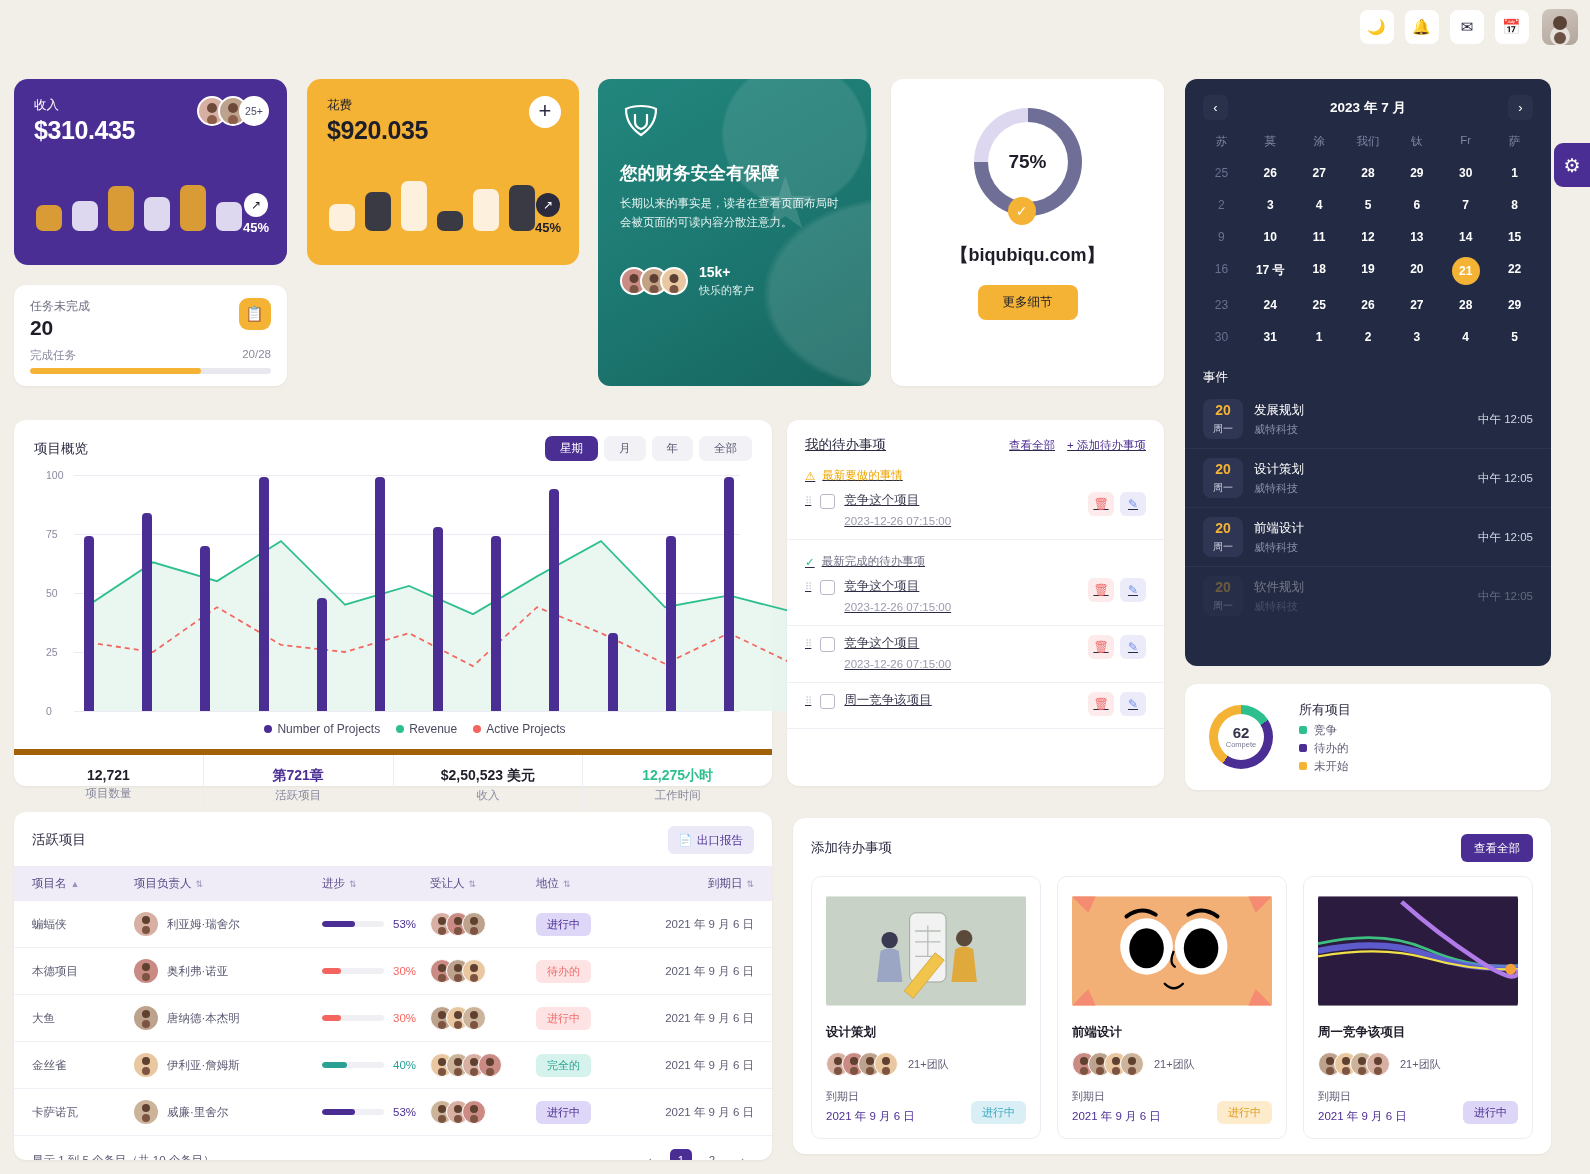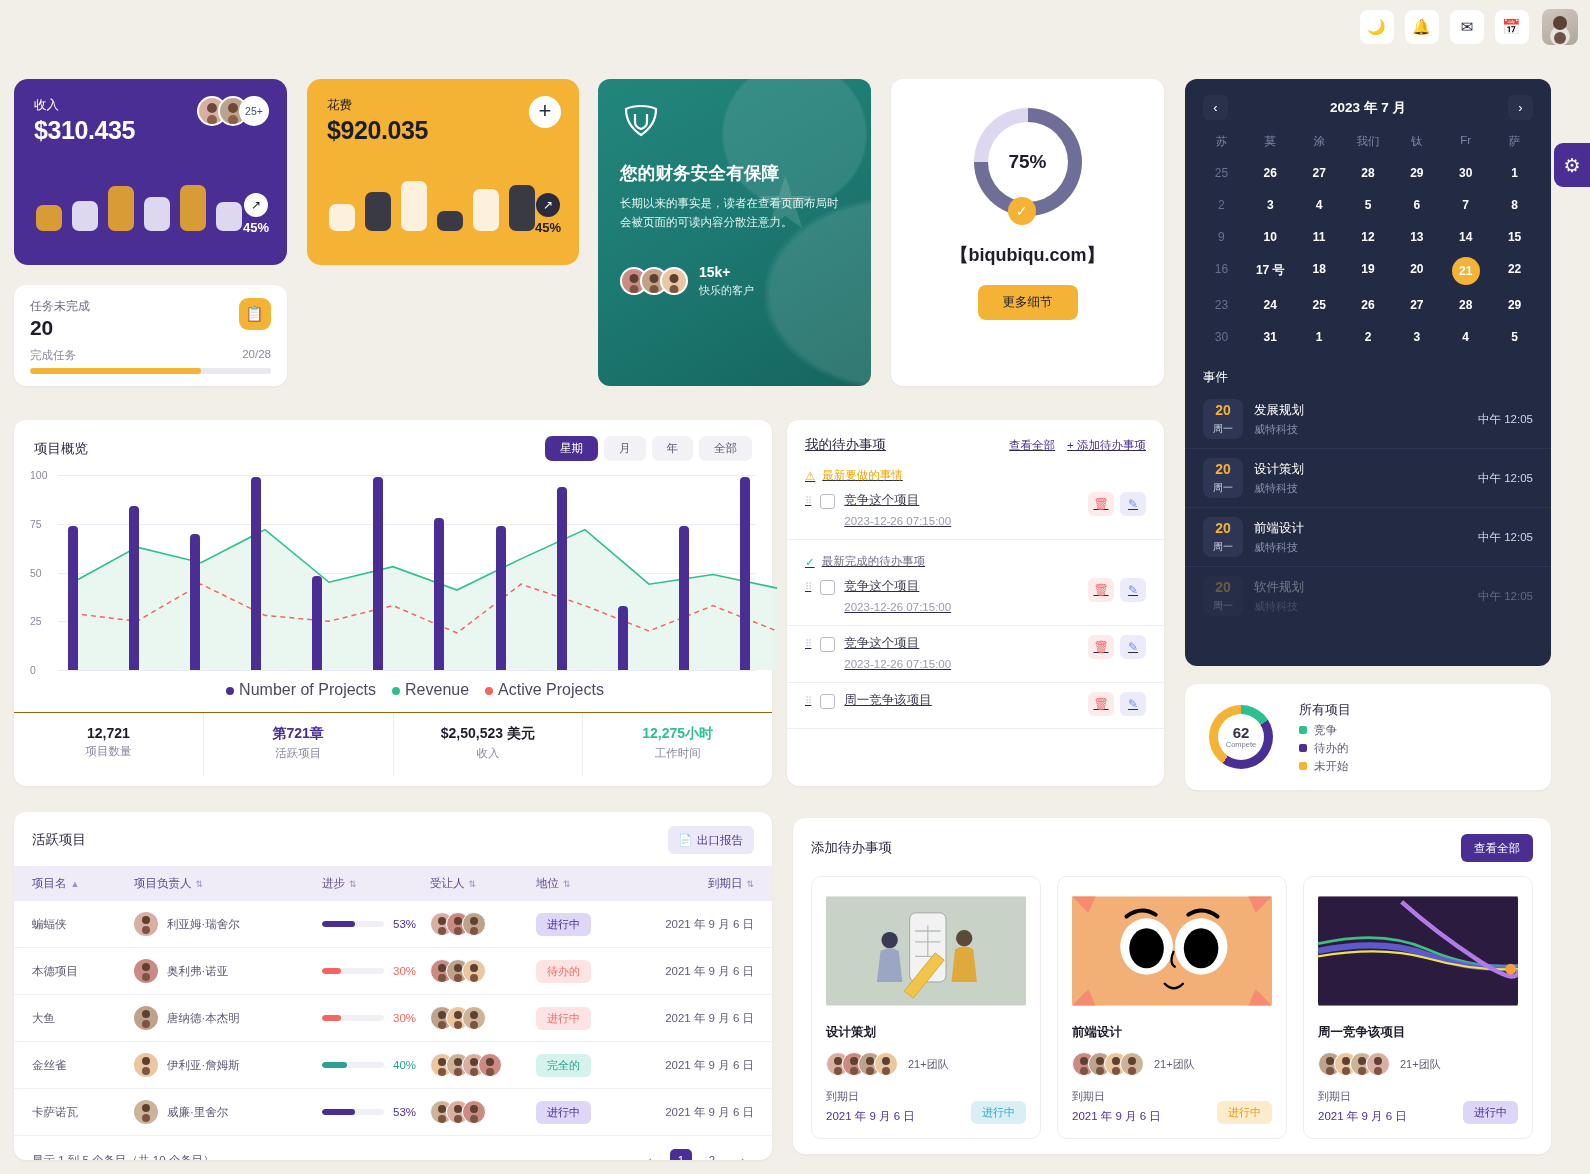--- a/index.html
+++ b/index.html
@@ -199,29 +199,29 @@
   
   #chart-card { position:absolute; left:14px; top:420px; width:758px; height:366px; }
   .chart-head { display:flex; align-items:center; justify-content:space-between; padding:16px 20px 0; }
   .chart-title { font-size:13.5px; color:#2b2b43; }
   .seg { display:flex; gap:6px; }
   .seg button {
     height:25px; padding:0 15px; border-radius:7px; border:none; font-size:11.5px;
     background:#f1f1f6; color:#5c5c74; cursor:pointer; font-family:"Liberation Sans", sans-serif;
   }
   .seg button.on { background:#4b2e93; color:#fff; }
-  .plot { position:relative; margin:14px 16px 0; height:195px; }
+  .plot { position:relative; margin:14px 32px 0; height:236px; }
   .ylab { position:absolute; left:0; font-size:10.5px; color:#8a8aa0; transform:translateY(-50%); }
   .gline { position:absolute; left:28px; right:0; height:1px; background:#eceaf3; }
   .bars { position:absolute; left:38px; right:6px; bottom:0; height:100%; display:flex; justify-content:space-between; align-items:flex-end; }
   .bar { width:10px; background:#4b2e93; border-radius:4px 4px 0 0; }
   .xlab { display:flex; justify-content:space-between; margin:6px 20px 0 58px; font-size:10.5px; color:#8a8aa0; }
-  .legend { display:flex; justify-content:center; gap:16px; margin-top:11px; font-size:16px; color:#4b4b60;padding-left:44px; }
+  .legend { display:flex; justify-content:center; gap:16px; margin-top:11px; font-size:12px; color:#4b4b60;padding-left:44px; }
   .legend span i { width:8px; height:8px; border-radius:50%; display:inline-block; margin-right:5px; }
-  .stats { display:flex; border-top:1px solid #a16207; margin-top:13px; height:64px; }
+  .stats { display:flex; border-top:6px solid #a16207; margin-top:13px; height:64px; }
   .stat { flex:1; text-align:center; padding-top:12px; border-right:1px solid #eeecf3; }
   .stat:last-child { border-right:none; }
   .stat b { display:block; font-size:14px; font-weight:bold; }
   .stat span { font-size:11.5px; color:#8a8aa0; }
 
   
   #todo-card { position:absolute; left:787px; top:420px; width:377px; height:366px; overflow:hidden;text-decoration:underline; }
   .todo-head { display:flex; align-items:center; justify-content:space-between; padding:16px 18px 0; }
   .todo-head h3 { font-size:13.5px; font-weight:normal; color:#2b2b43; }
   .todo-actions { display:flex; gap:12px; font-size:11.5px; }

